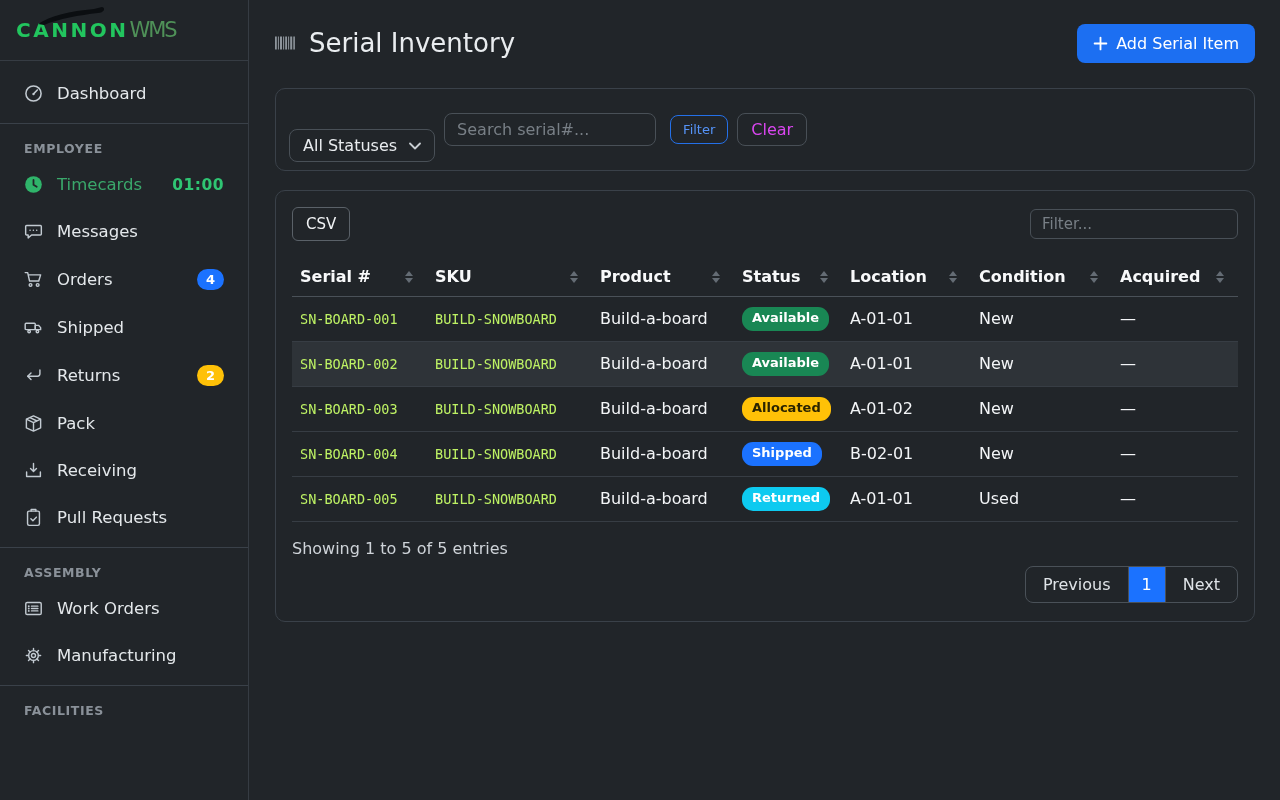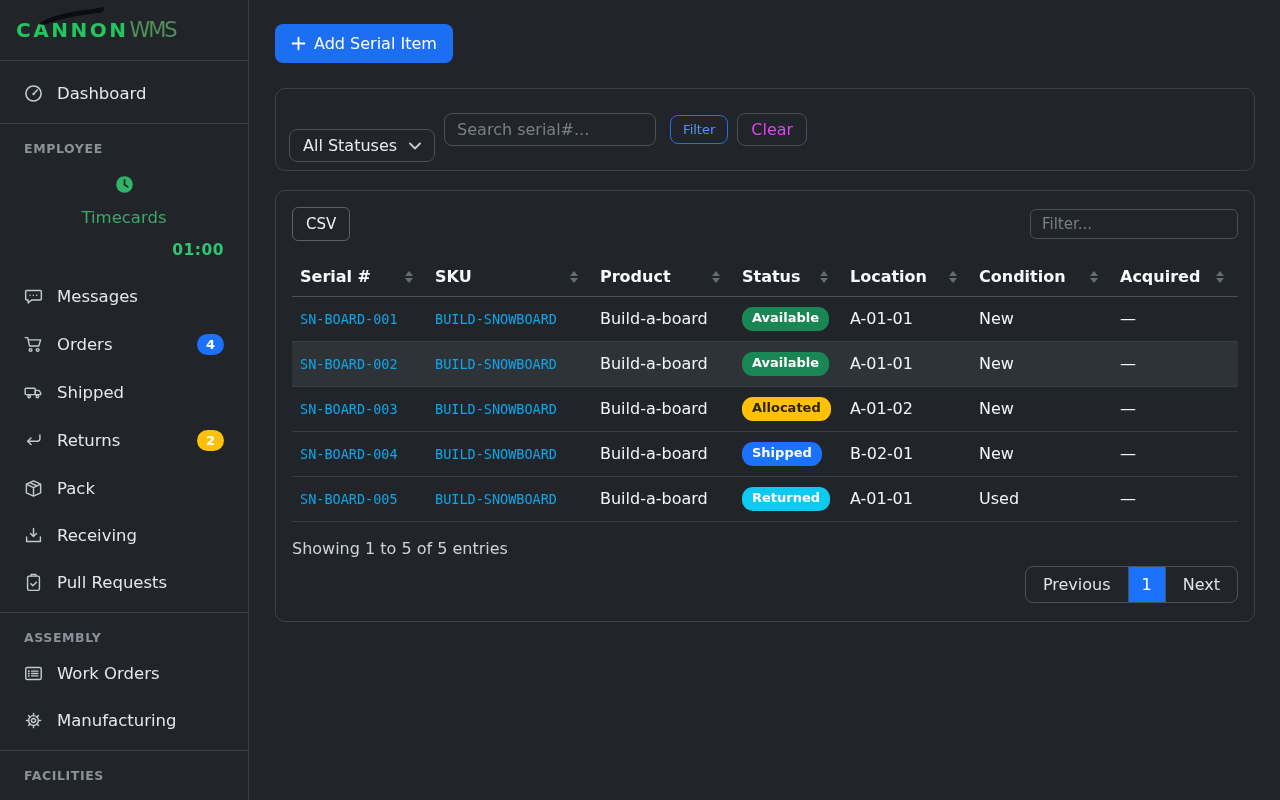--- a/index.html
+++ b/index.html
@@ -9,21 +9,21 @@
   
   .sidebar { position:fixed; left:0; top:0; width:249px; height:800px; background:#212529;
              border-right:1px solid #363c43; display:flex; flex-direction:column; overflow:hidden; }
   .logo { height:61px; border-bottom:1px solid #363c43; display:flex; align-items:center; padding:0 16px; position:relative; flex:none; }
   .logo-cannon { font-size:20px; letter-spacing:2.5px; color:#22c55e; font-weight:600; }
   .logo-wms { font-size:21px; letter-spacing:-2px; color:#4f9158; font-weight:400; margin-left:1px; }
   .cannon-swoosh { position:absolute; left:36px; top:7px; width:78px; height:18px; }
   .nav { padding-top:9px; }
   .nav-item { display:flex; align-items:center; gap:14px; padding:14px 24px; font-size:16.5px; color:#e4e8eb; cursor:pointer; }
   .nav-item .icon { width:19px; height:19px; color:#c2cad1; display:flex; align-items:center; justify-content:center; flex:none; }
-  .nav-item.green { color:#3aa86b;flex-direction:column; }
+  .nav-item.green { color:#3aa86b; }
   .nav-item.green .icon { color:#2fb46a; }
   .timer { margin-left:auto; color:#2fc573; font-weight:700; font-size:15.5px; letter-spacing:.5px; }
   .count-badge { margin-left:auto; font-size:13px; font-weight:700; color:#fff; border-radius:999px; padding:4px 9px; line-height:1; min-width:24px; text-align:center; }
   .count-blue { background:#1b72ff; }
   .count-yellow { background:#ffc107; }
   .divider { height:1px; background:#3a4149; margin:6px 0; flex:none; }
   .section-label { padding:11px 24px 5px; font-size:12.5px; font-weight:700; letter-spacing:.6px; color:#8a9199; }
 
   
   .main { margin-left:249px; padding:22px 25px 0 26px; }
@@ -57,21 +57,21 @@
   thead tr { border-bottom:1px solid #4a5158; }
   th { text-align:left; font-size:16px; font-weight:700; color:#f8f9fa; padding:7px 0 10px 8px; }
   .th-inner { display:flex; align-items:center; justify-content:space-between; padding-right:14px; }
   .sort { display:inline-flex; flex-direction:column; gap:2px; cursor:pointer; }
   .sort i { display:block; width:0; height:0; border-left:4.5px solid transparent; border-right:4.5px solid transparent; }
   .sort .up { border-bottom:5.5px solid #646c74; }
   .sort .dn { border-top:5.5px solid #646c74; }
   tbody tr { border-bottom:1px solid #373d44; cursor:pointer; }
   tbody tr.highlight { background:#2e3338; }
   td { padding:10px 6px 10px 8px; font-size:16px; color:#f3f5f7; overflow:hidden; white-space:nowrap; }
-  td.mono { font-family:"DejaVu Sans Mono","Liberation Mono",monospace; font-size:13.5px; color:#0ea5e9; }
+  td.mono { font-family:"DejaVu Sans Mono","Liberation Mono",monospace; font-size:13.5px; color:#bef264; }
   .badge { display:inline-block; padding:4px 10px 5px; border-radius:11px; font-size:13px; font-weight:700; color:#fff; line-height:1.15; }
   .b-success { background:#198754; }
   .b-warning { background:#ffc107; color:#2b2400; }
   .b-primary { background:#1b72ff; }
   .b-info    { background:#0dcaf0; }
 
   .table-info { margin-top:17px; font-size:16px; color:#ced3d8; }
   .pager-row { display:flex; justify-content:flex-end; margin-top:8px; }
   .pager { display:flex; border:1px solid #4a5158; border-radius:8px; overflow:hidden; }
   .page-btn { padding:8px 17px; font-size:16px; color:#dfe3e7; cursor:pointer; background:transparent; }
@@ -223,20 +223,35 @@
     </div>
 
     <div class="divider"></div>
     <div class="section-label">FACILITIES</div>
   </nav>
 </aside>
 
 <main class="main">
 
   <div class="header-row">
+    <h1 class="page-title">
+      <span class="barcode">
+        <svg width="21" height="16" viewBox="0 0 21 15" fill="currentColor">
+          <rect x="0" y="1" width="1.8" height="13"></rect>
+            <rect x="2.9" y="1" width="1" height="13"></rect>
+          <rect x="5" y="1" width="2" height="13"></rect>
+            <rect x="8.1" y="1" width="1" height="13"></rect>
+          <rect x="10.2" y="1" width="1.8" height="13"></rect>
+            <rect x="13.1" y="1" width="1" height="13"></rect>
+          <rect x="15.2" y="1" width="2" height="13"></rect>
+            <rect x="18.3" y="1" width="1.6" height="13"></rect>
+        </svg>
+      </span>
+      <span>Serial Inventory</span>
+    </h1>
     <button class="btn-primary">
       <span style="display:flex">
         <svg width="15" height="15" viewBox="0 0 14 14" stroke="#fff" stroke-width="1.7" stroke-linecap="round">
             <path d="M7 1.5v11M1.5 7h11"></path>
           </svg>
       </span>
       <span>Add Serial Item</span>
     </button>
   </div>
 

